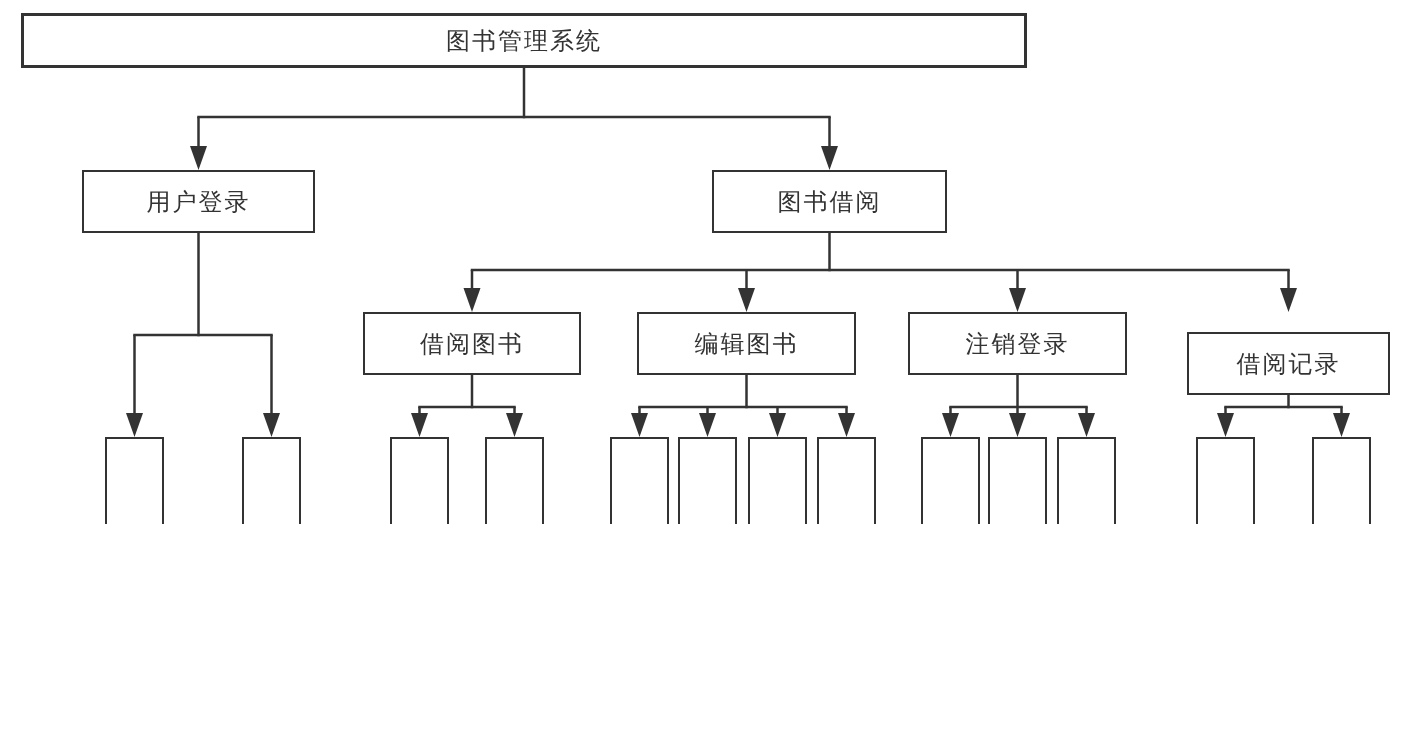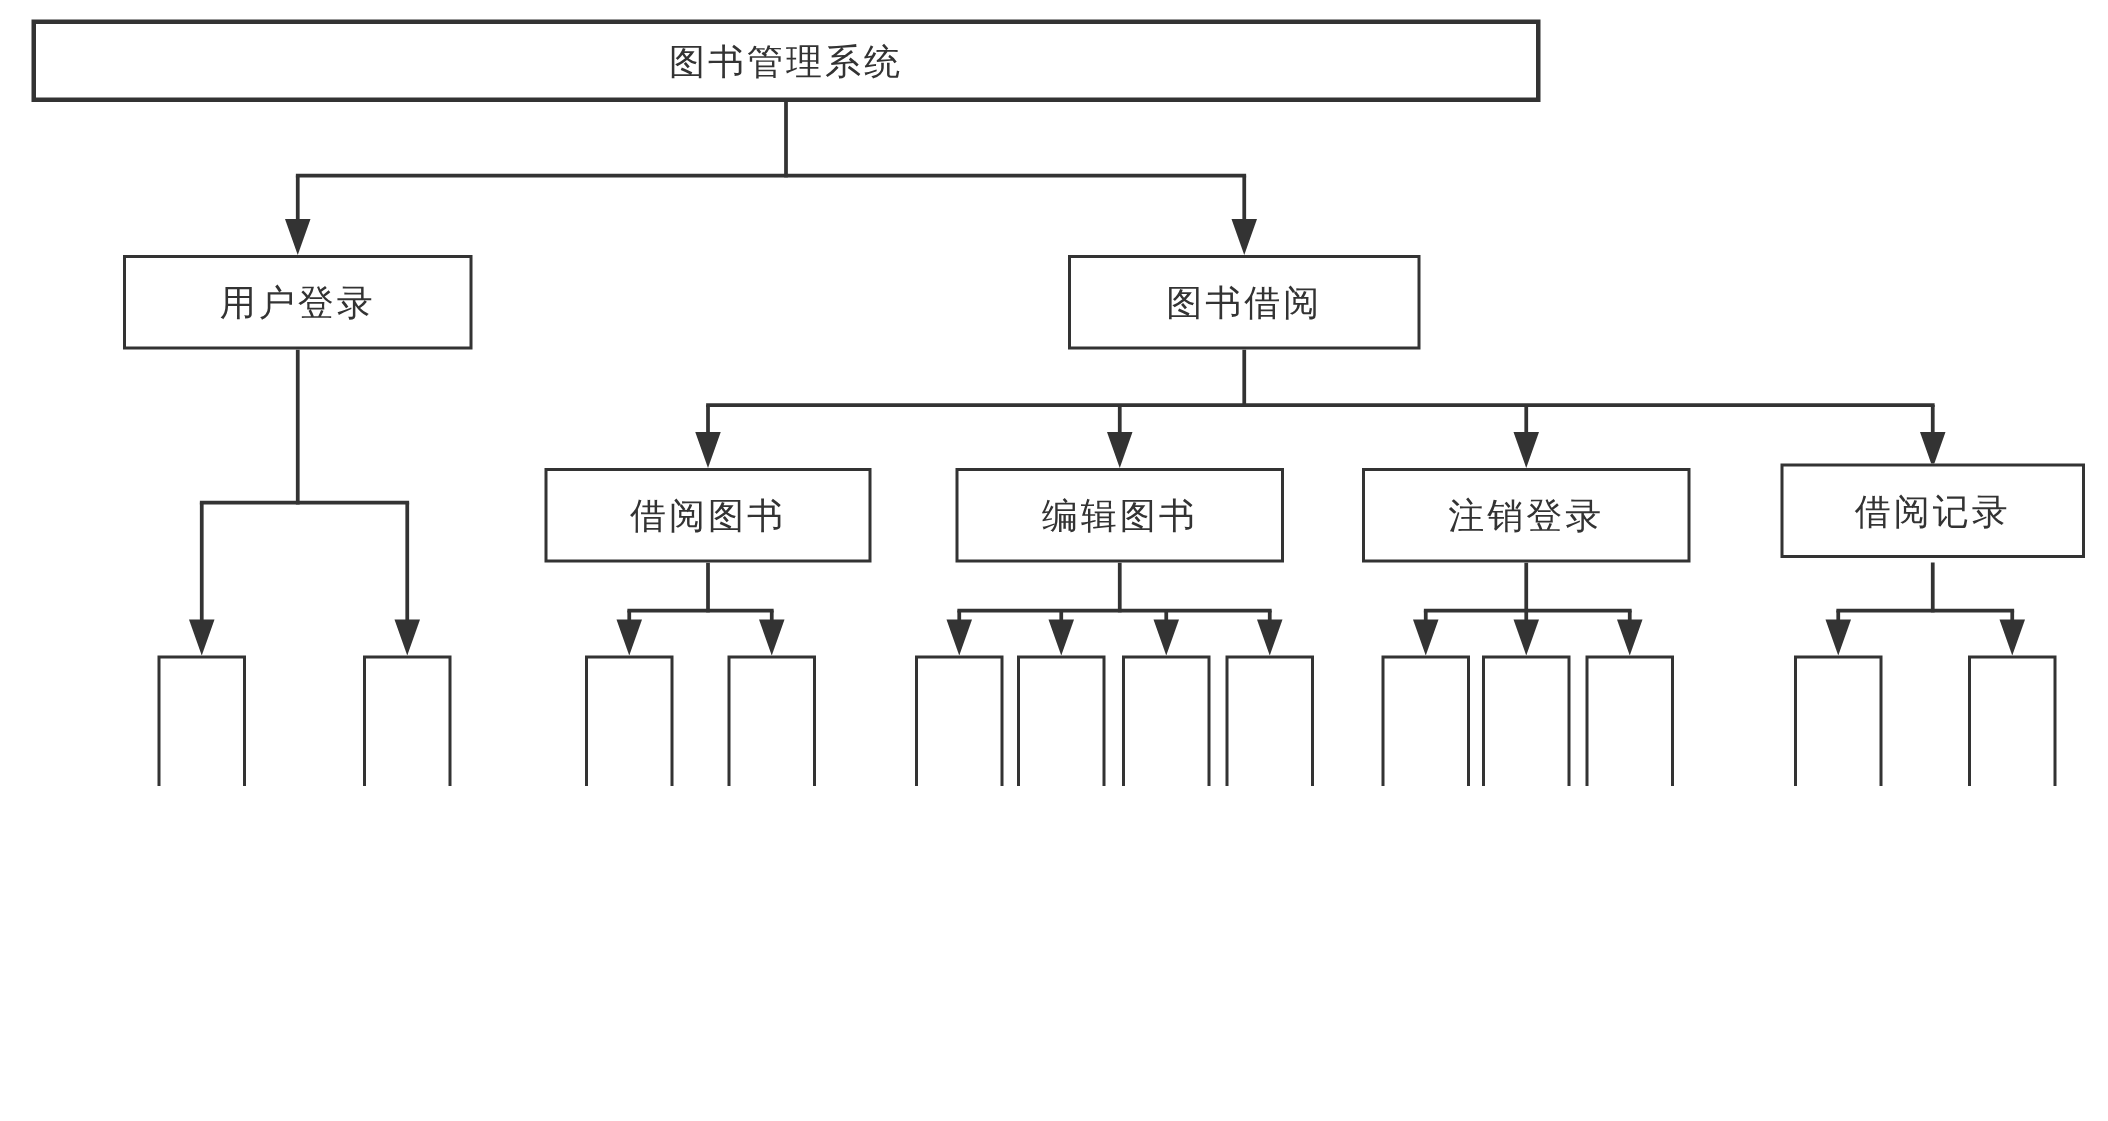--- a/index.html
+++ b/index.html
@@ -107,21 +107,21 @@
 
   <div class="box h" style="left:363px;top:312px;width:218px;height:63px">
     <span>借阅图书</span>
   </div>
   <div class="box h" style="left:637px;top:312px;width:219px;height:63px">
     <span>编辑图书</span>
   </div>
   <div class="box h" style="left:908px;top:312px;width:219px;height:63px">
     <span>注销登录</span>
   </div>
-  <div class="box h" style="left:1187px;top:309px;width:203px;height:63px">
+  <div class="box h" style="left:1187px;top:332px;width:203px;height:63px">
     <span>借阅记录</span>
   </div>
 
   <div class="box v" style="left:105px;top:437px;width:59px;height:298px">
     <span>用户登录</span>
   </div>
   <div class="box v" style="left:242px;top:437px;width:59px;height:298px">
     <span>注销登录</span>
   </div>
 

